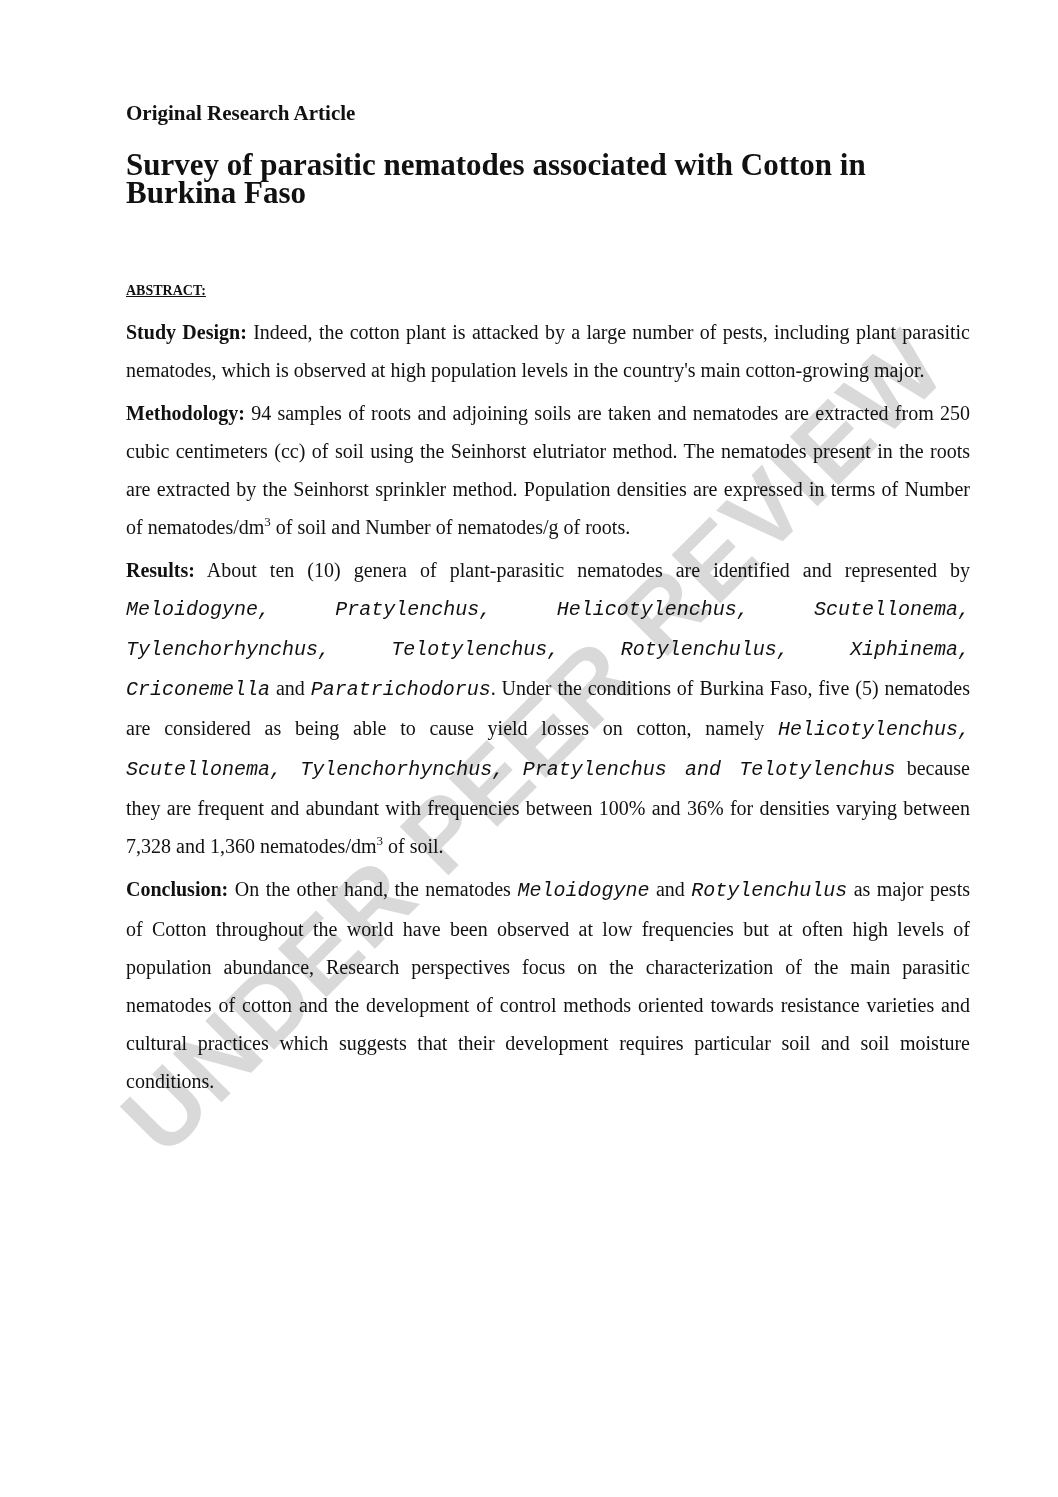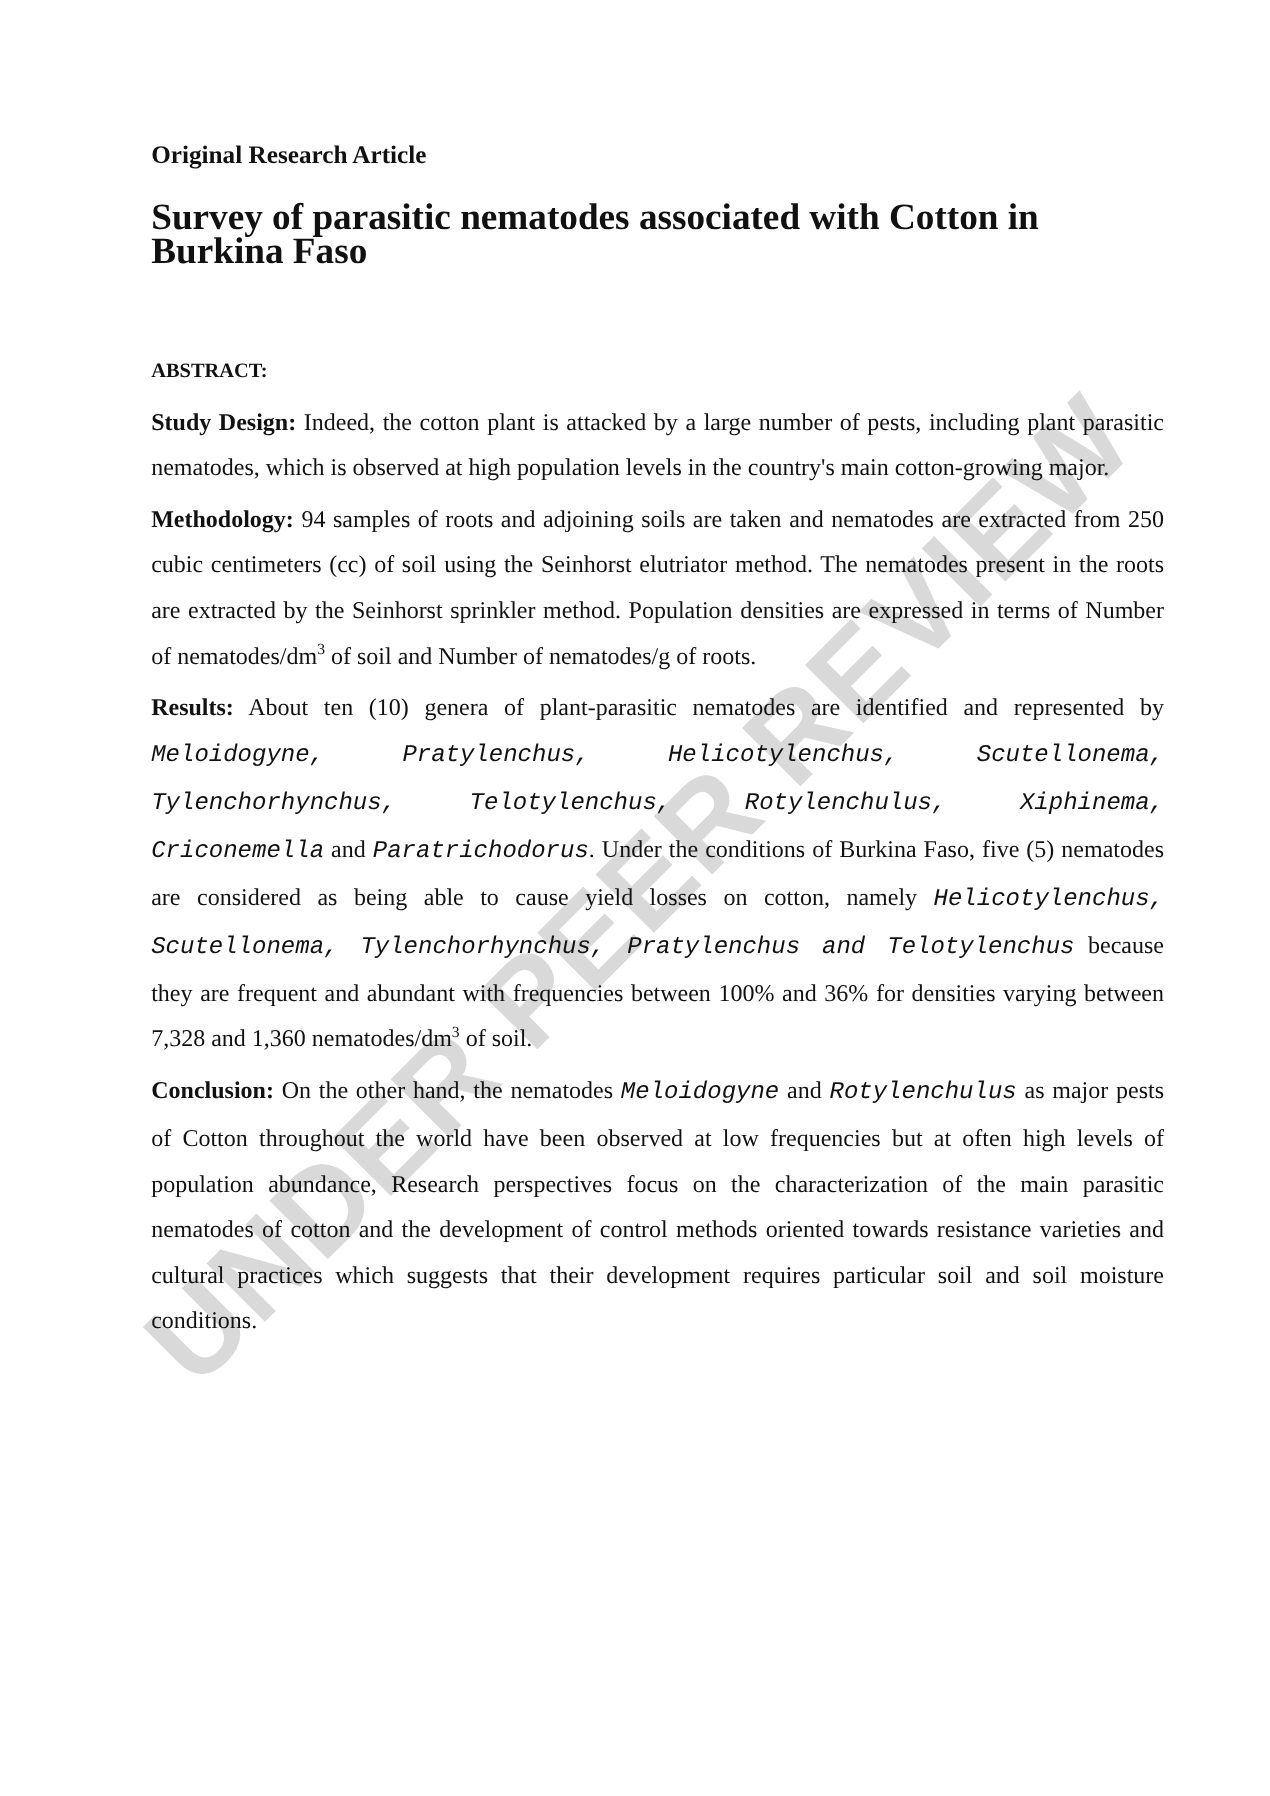--- a/index.html
+++ b/index.html
@@ -34,32 +34,33 @@
   .content {
     position: absolute;
     left: 126px;
     top: 101px;
     width: 844px;
     z-index: 1;
   }
   .article-type {
     font-size: 21px;
     font-weight: bold;
-    margin: 16px 0 25px 0;
+    margin: 0 0 25px 0;
   }
   .title {
     font-size: 31px;
     font-weight: bold;
     margin: 0 0 76px 0;
     line-height: 28px;
   }
   .abstract-heading {
-    font-size: 17px;
+    font-size: 14px;
     font-weight: bold;
     margin: 0 0 14px 0;
+    text-decoration: underline;
   }
   .para {
     font-size: 20px;
     line-height: 38px;
     text-align: justify;
     margin: 0 0 5px 0;
   }
   .para .bold { font-weight: bold; }
   .para .italic { font-style: italic; font-family: Liberation Mono, monospace; }
   .para sup {

